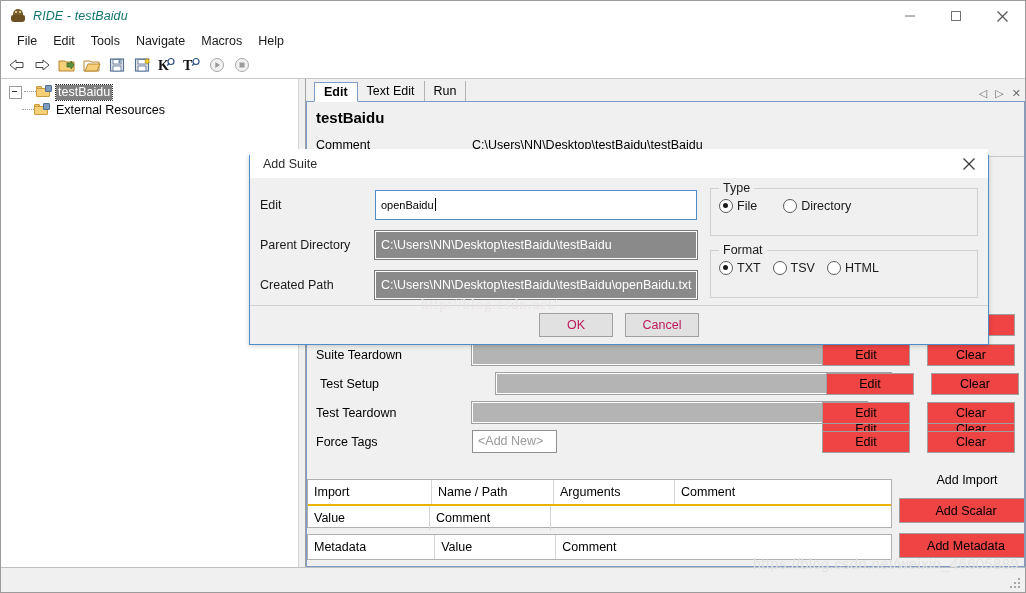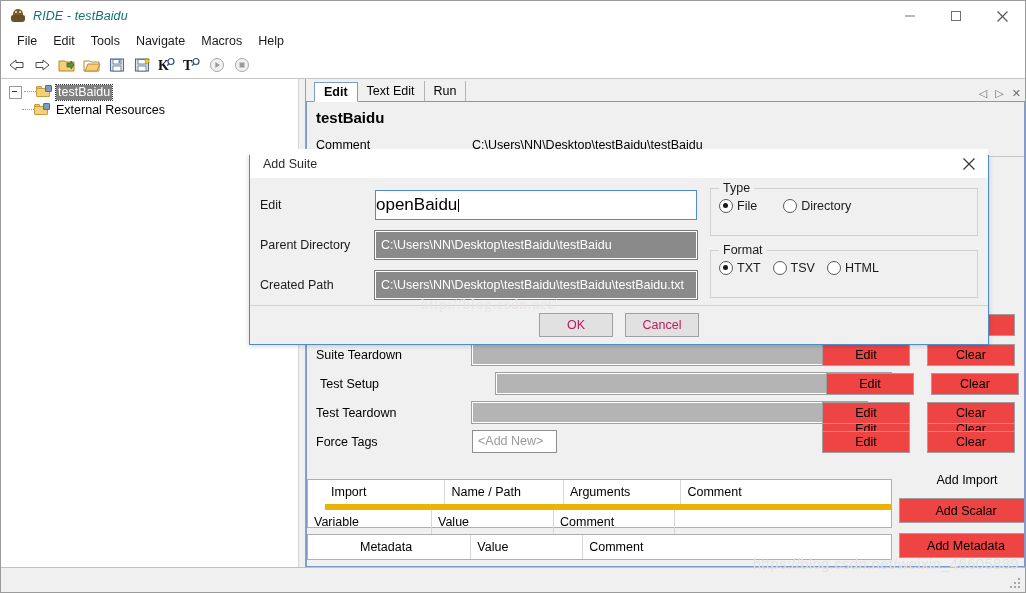--- a/index.html
+++ b/index.html
@@ -367,21 +367,21 @@
     color: #000000;
     padding-left: 6px;
     height: 24px;
     line-height: 24px;
     box-sizing: border-box;
     border-right: 1px solid #d6d6d6;
     overflow: hidden;
     white-space: nowrap;
   }
   .grid-cell.last { border-right: none; }
-  .grid-row.hdr-underline { border-bottom: 6px solid #eab308; margin-left: 17px; }
+  .grid-row.hdr-underline { border-bottom: 2px solid #eab308; }
 
   
   .statusbar {
     height: 24px;
     background: #f0f0f0;
     border-top: 1px solid #c0c0c0;
     flex: none;
     position: relative;
   }
   .resize-grip {
@@ -478,23 +478,24 @@
     font-size: 12.5px;
     color: #1a1a1a;
     flex: none;
   }
   .input-name {
     width: 322px;
     height: 30px;
     background: #ffffff;
     border: 1px solid #4f8ccc;
     box-sizing: border-box;
-    font-size: 17px;
+    font-size: 11px;
     color: #000000;
     line-height: 28px;
+    padding-left: 5px;
     position: relative;
     flex: none;
   }
   .caret {
     display: inline-block;
     width: 1px; height: 13px;
     background: #000000;
     vertical-align: -2px;
     margin-left: 1px;
   }
@@ -781,30 +782,29 @@
         <div class="hsep" style="left:590px; top:54px; width:128px;"></div>
 
         <div class="grid" style="left:0px; top:377px; width:585px; height:49px;">
           <div class="grid-row hdr-underline">
             <div class="grid-cell" style="width:124px;">Import</div>
             <div class="grid-cell" style="width:122px;">Name / Path</div>
             <div class="grid-cell" style="width:121px;">Arguments</div>
             <div class="grid-cell last" style="width:216px;">Comment</div>
           </div>
           <div class="grid-row">
-            <div class="grid-cell" style="width:124px;">Variable</div>
             <div class="grid-cell" style="width:122px;">Value</div>
             <div class="grid-cell" style="width:121px;">Comment</div>
             <div class="grid-cell last" style="width:216px;"></div>
           </div>
         </div>
 
         <div class="grid" style="left:0px; top:432px; width:585px; height:26px;">
           <div class="grid-row">
-            <div class="grid-cell" style="width:128px;margin-left:46px;">Metadata</div>
+            <div class="grid-cell" style="width:128px;">Metadata</div>
             <div class="grid-cell" style="width:122px;">Value</div>
             <div class="grid-cell last" style="width:337px;">Comment</div>
           </div>
         </div>
 
         <div style="position:absolute; left:600px; top:371px; width:120px; text-align:center; font-size:12.5px; color:#000;">Add Import</div>
         <div class="btn" style="position:absolute; left:592px; top:396px; width:134px; height:25px;">Add Scalar</div>
         <div class="btn" style="position:absolute; left:592px; top:431px; width:134px; height:25px;">Add Metadata</div>
 
       </div>
@@ -840,21 +840,21 @@
         <div class="dlg-row">
           <div class="dlg-label">Edit</div>
           <div class="input-name"><span>openBaidu</span><span class="caret"></span></div>
         </div>
         <div class="dlg-row">
           <div class="dlg-label">Parent Directory</div>
           <div class="input-ro">C:\Users\NN\Desktop\testBaidu\testBaidu</div>
         </div>
         <div class="dlg-row">
           <div class="dlg-label">Created Path</div>
-          <div class="input-ro">C:\Users\NN\Desktop\testBaidu\testBaidu\testBaidu.txt</div>
+          <div class="input-ro">C:\Users\NN\Desktop\testBaidu\testBaidu\openBaidu.txt</div>
         </div>
       </div>
 
       <div class="dlg-right">
         <div class="groupbox" style="height:48px;">
           <div class="gb-title">Type</div>
           <div class="radio-line">
             <div class="radio checked" style="margin-right:26px;">
               <span class="dot"></span>
               <span>File</span>

